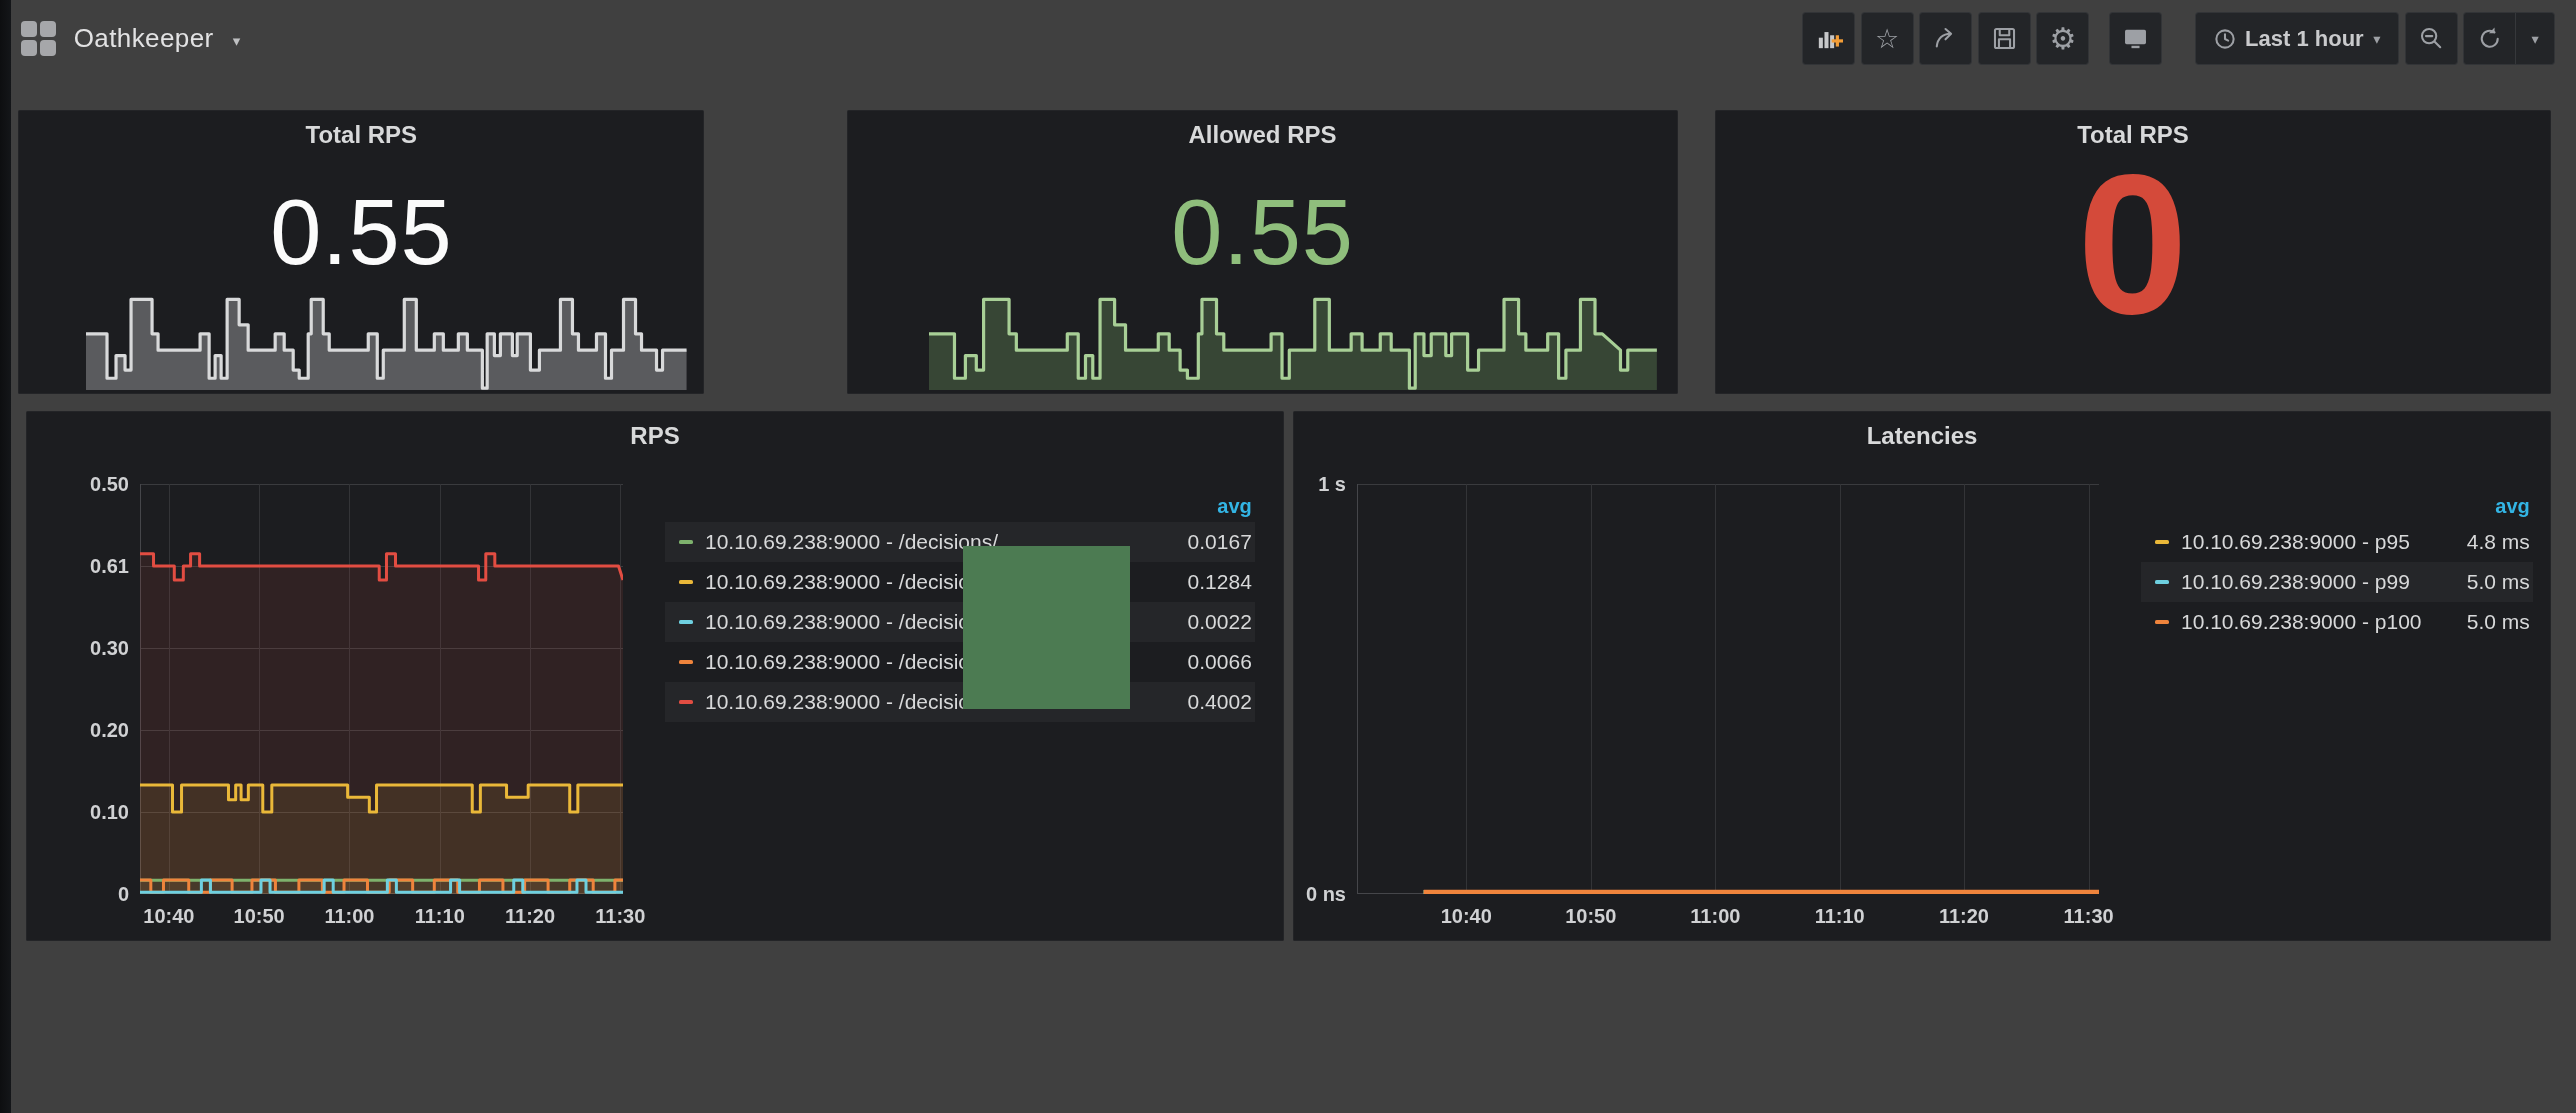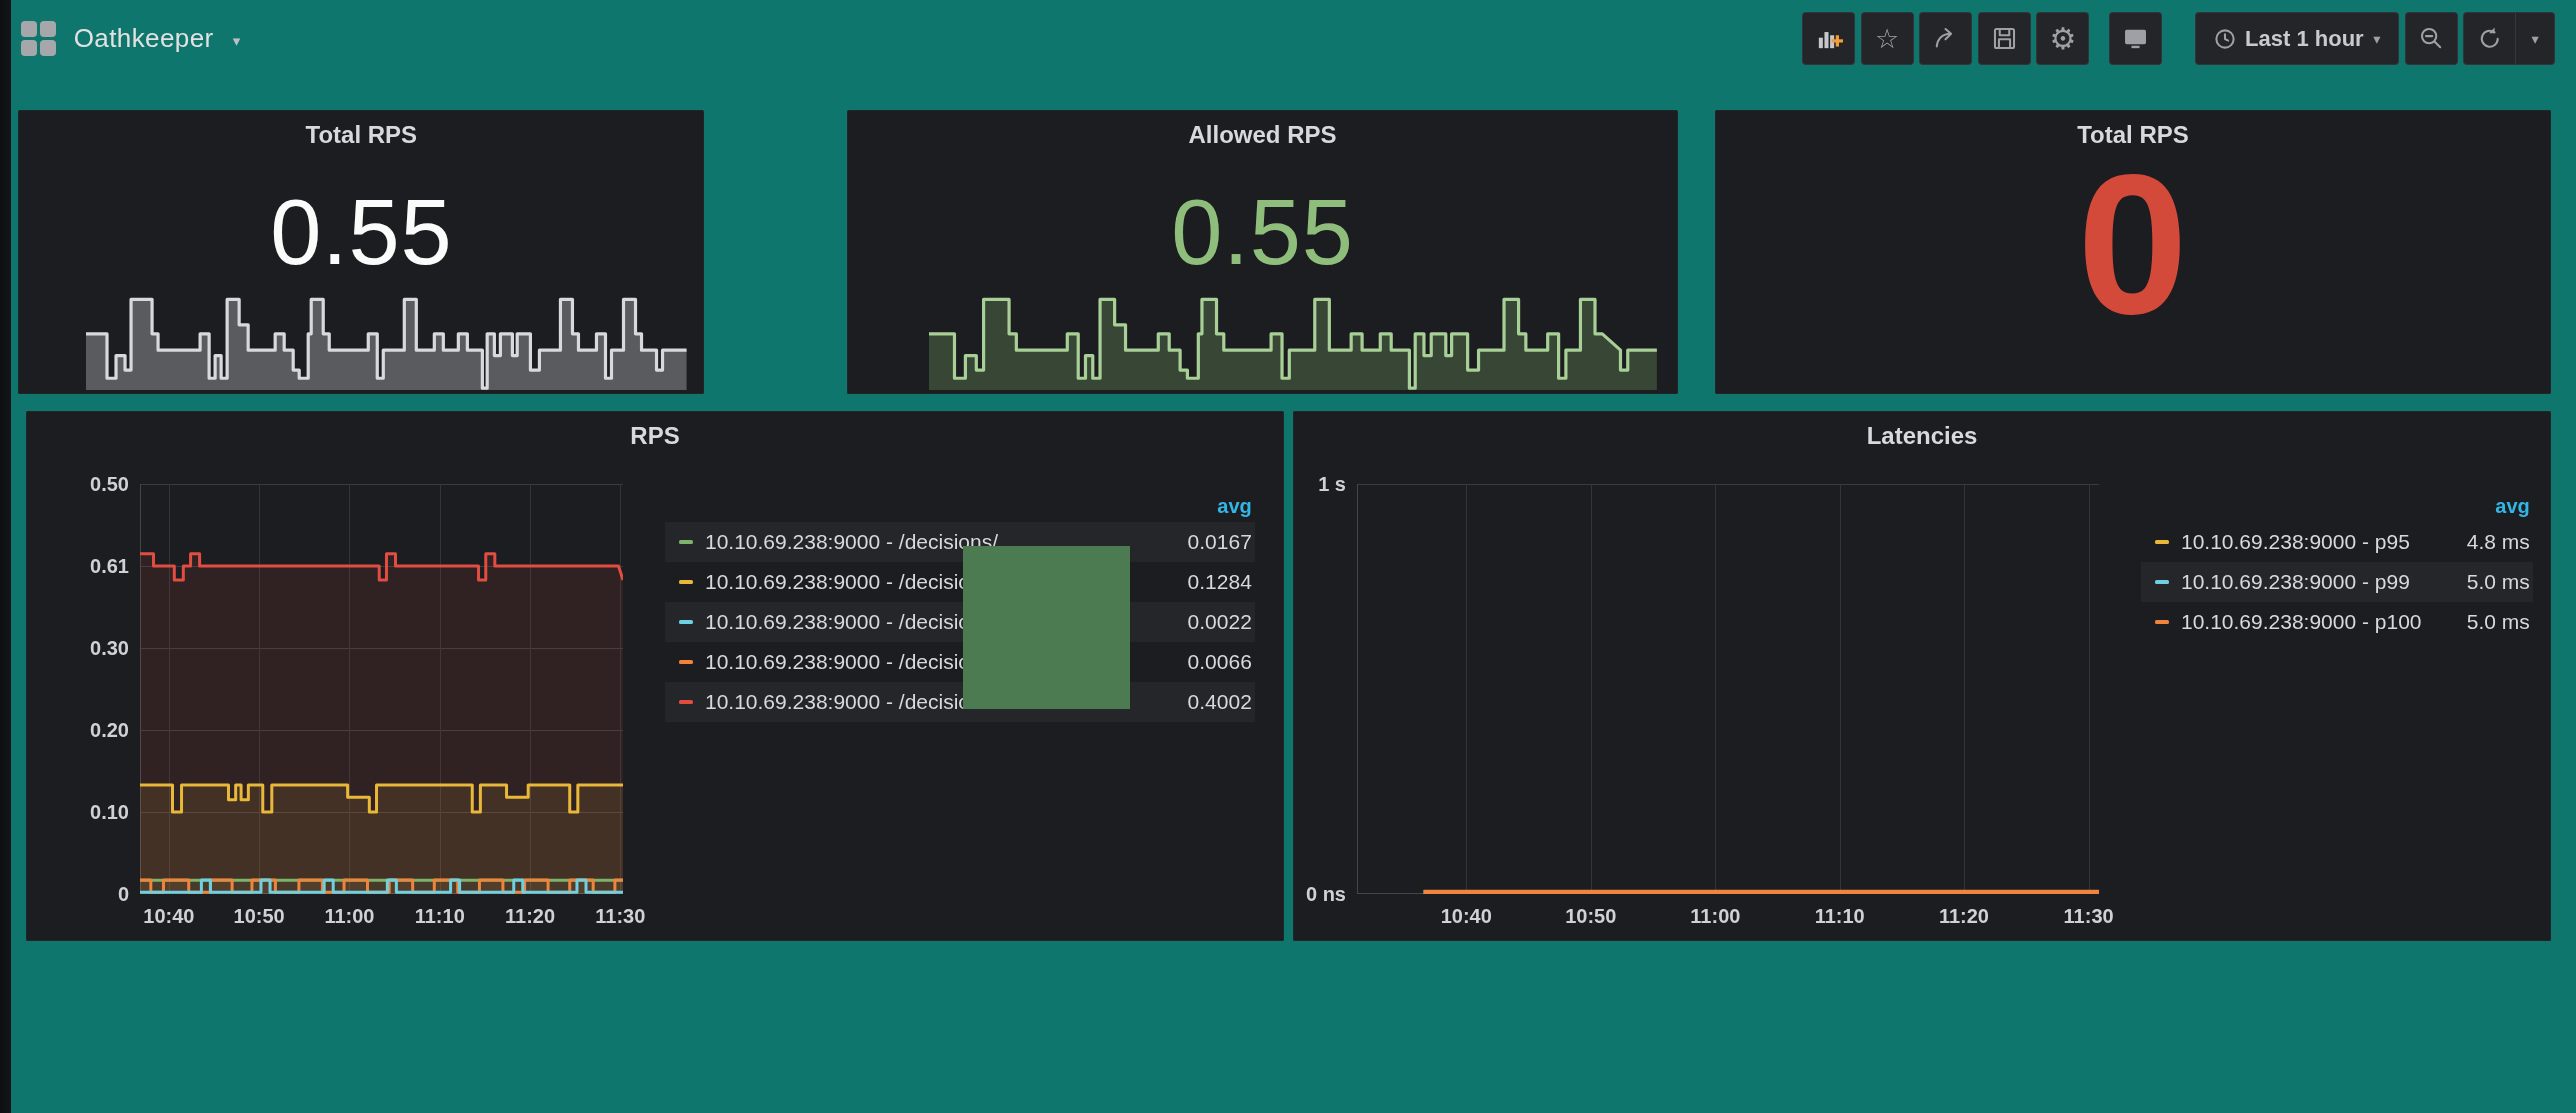--- a/index.html
+++ b/index.html
@@ -1,16 +1,16 @@
 <!DOCTYPE html>
 <html style="font-size:12.8px"><head>
 <meta charset="utf-8">
 <style>
   html,body{margin:0;padding:0;background:#131417;}
-  #stage{position:relative;width:2576px;height:1113px;background:#0f766e;
+  #stage{position:relative;width:2576px;height:1113px;background:#404040;
          font-family:"Liberation Sans","DejaVu Sans",sans-serif;color:#d8d9da;overflow:hidden;}
   #side-strip{position:absolute;left:0;top:0;width:11px;height:100%;
               background:linear-gradient(90deg,#0d0e10,#141619);}
 
   
   #navbar{position:absolute;left:0;top:0;right:0;height:77px;display:flex;
           align-items:center;justify-content:space-between;padding:0 21px;box-sizing:border-box;}
   .nav-left{display:flex;align-items:center;gap:17.5px;}
   .grid-icon{display:grid;grid-template-columns:16px 16px;grid-template-rows:16px 16px;gap:3.2px;}
   .grid-icon div{background:#a6a7aa;border-radius:4px;}

